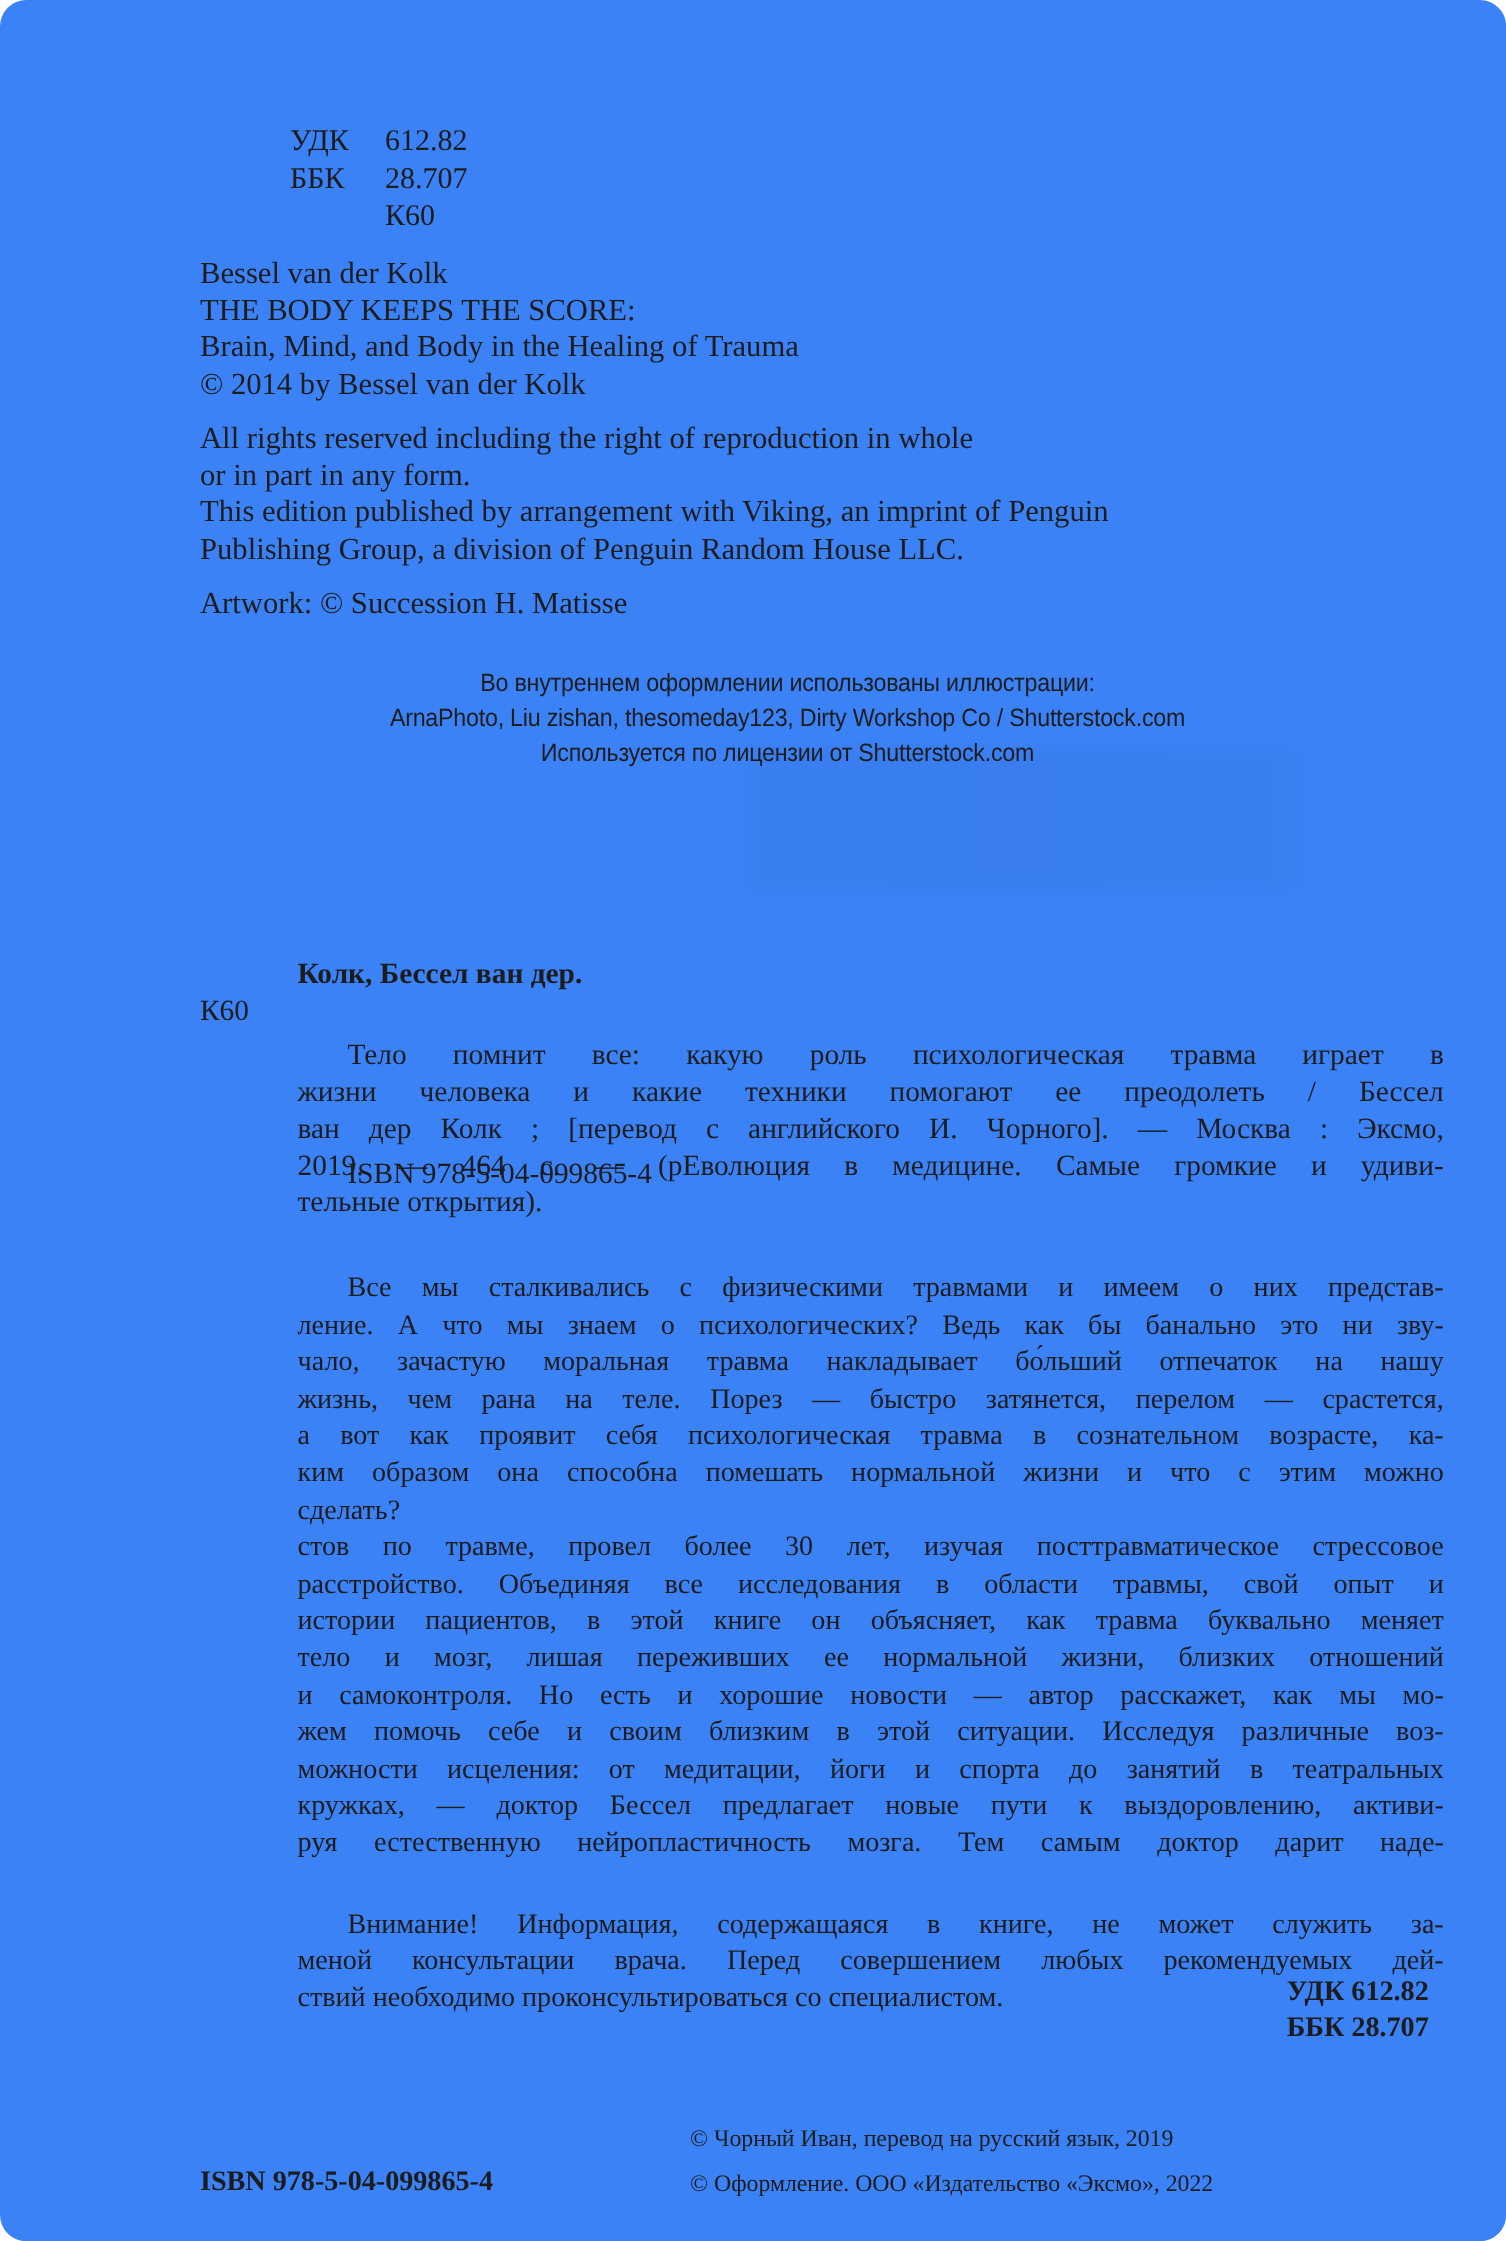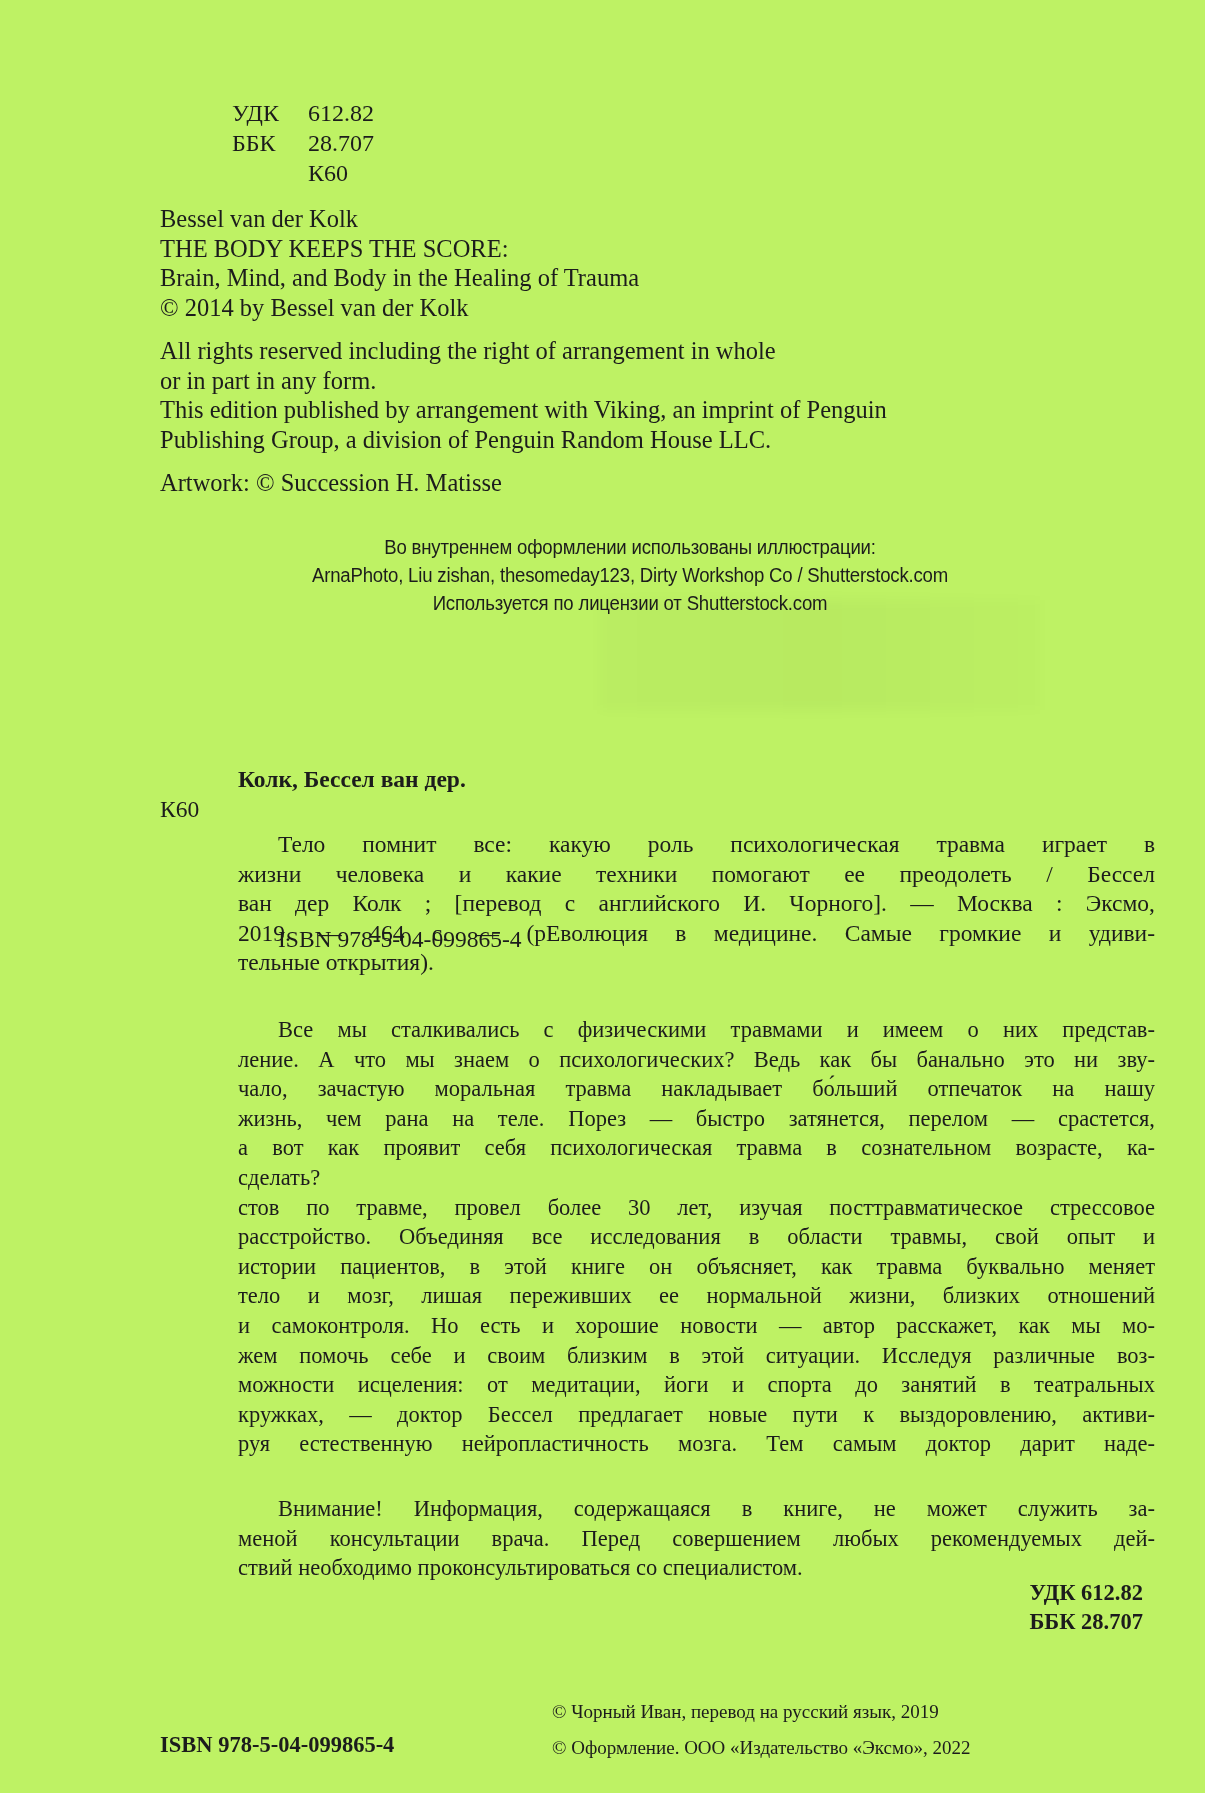--- a/index.html
+++ b/index.html
@@ -12,21 +12,22 @@
       height: 1793px;
       position: relative;
       overflow: hidden;
       color: #1c1c1c;
       font-family: "Liberation Serif", "DejaVu Serif", serif;
     }
     .page {
       position: absolute;
       left: 0; top: 0;
       width: 1205px; height: 1793px;
-      background: #bef264;
+      background: #3b82f6;
+      border-radius: 21px;
     }
     
     .bleed {
       position: absolute;
       left: 600px; top: 600px;
       width: 440px; height: 110px;
       background: linear-gradient(90deg, rgba(0,0,0,0.018), rgba(0,0,0,0.03), rgba(0,0,0,0.012));
       filter: blur(6px);
     }
 
@@ -159,21 +160,21 @@
       <span class="cls-val">К60</span>
     </div>
   </div>
 
   <div class="orig">
     <div class="line">Bessel van der Kolk</div>
     <div class="line">THE BODY KEEPS THE SCORE:</div>
     <div class="line">Brain, Mind, and Body in the Healing of Trauma</div>
     <div class="line">© 2014 by Bessel van der Kolk</div>
     <div class="gap"></div>
-    <div class="line">All rights reserved including the right of arrangement in whole</div>
+    <div class="line">All rights reserved including the right of reproduction in whole</div>
     <div class="line">or in part in any form.</div>
     <div class="line">This edition published by arrangement with Viking, an imprint of Penguin</div>
     <div class="line">Publishing Group, a division of Penguin Random House LLC.</div>
     <div class="gap"></div>
     <div class="line">Artwork: © Succession H. Matisse</div>
   </div>
 
   <div class="illus">
     <div class="line">Во внутреннем оформлении использованы иллюстрации:</div>
     <div class="line">ArnaPhoto, Liu zishan, thesomeday123, Dirty Workshop Co / Shutterstock.com</div>
@@ -193,20 +194,21 @@
     <div class="isbn">ISBN 978-5-04-099865-4</div>
   </div>
 
   <div class="abstract">
     <div>
       <span class="line indent">Все мы сталкивались с физическими травмами и имеем о них представ-</span>
       <span class="line">ление.  А что мы знаем о психологических? Ведь как бы банально это ни зву-</span>
       <span class="line">чало, зачастую моральная травма накладывает бо́льший отпечаток на нашу</span>
       <span class="line">жизнь, чем рана на теле. Порез — быстро затянется, перелом — срастется,</span>
       <span class="line">а вот как проявит себя психологическая травма в сознательном возрасте, ка-</span>
+      <span class="line">ким образом она способна помешать нормальной жизни и что с этим можно</span>
       <span class="line last">сделать?</span>
     </div>
     <div>
       <span class="line">стов по травме, провел более 30 лет, изучая посттравматическое стрессовое</span>
       <span class="line">расстройство. Объединяя все исследования в области травмы, свой опыт и</span>
       <span class="line">истории пациентов, в этой книге он объясняет, как травма буквально меняет</span>
       <span class="line">тело и мозг, лишая переживших ее нормальной  жизни, близких отношений</span>
       <span class="line">и самоконтроля.  Но есть и хорошие новости — автор расскажет, как мы мо-</span>
       <span class="line">жем помочь себе и своим близким в этой ситуации. Исследуя различные воз-</span>
       <span class="line">можности исцеления: от медитации, йоги  и спорта до занятий в театральных</span>

